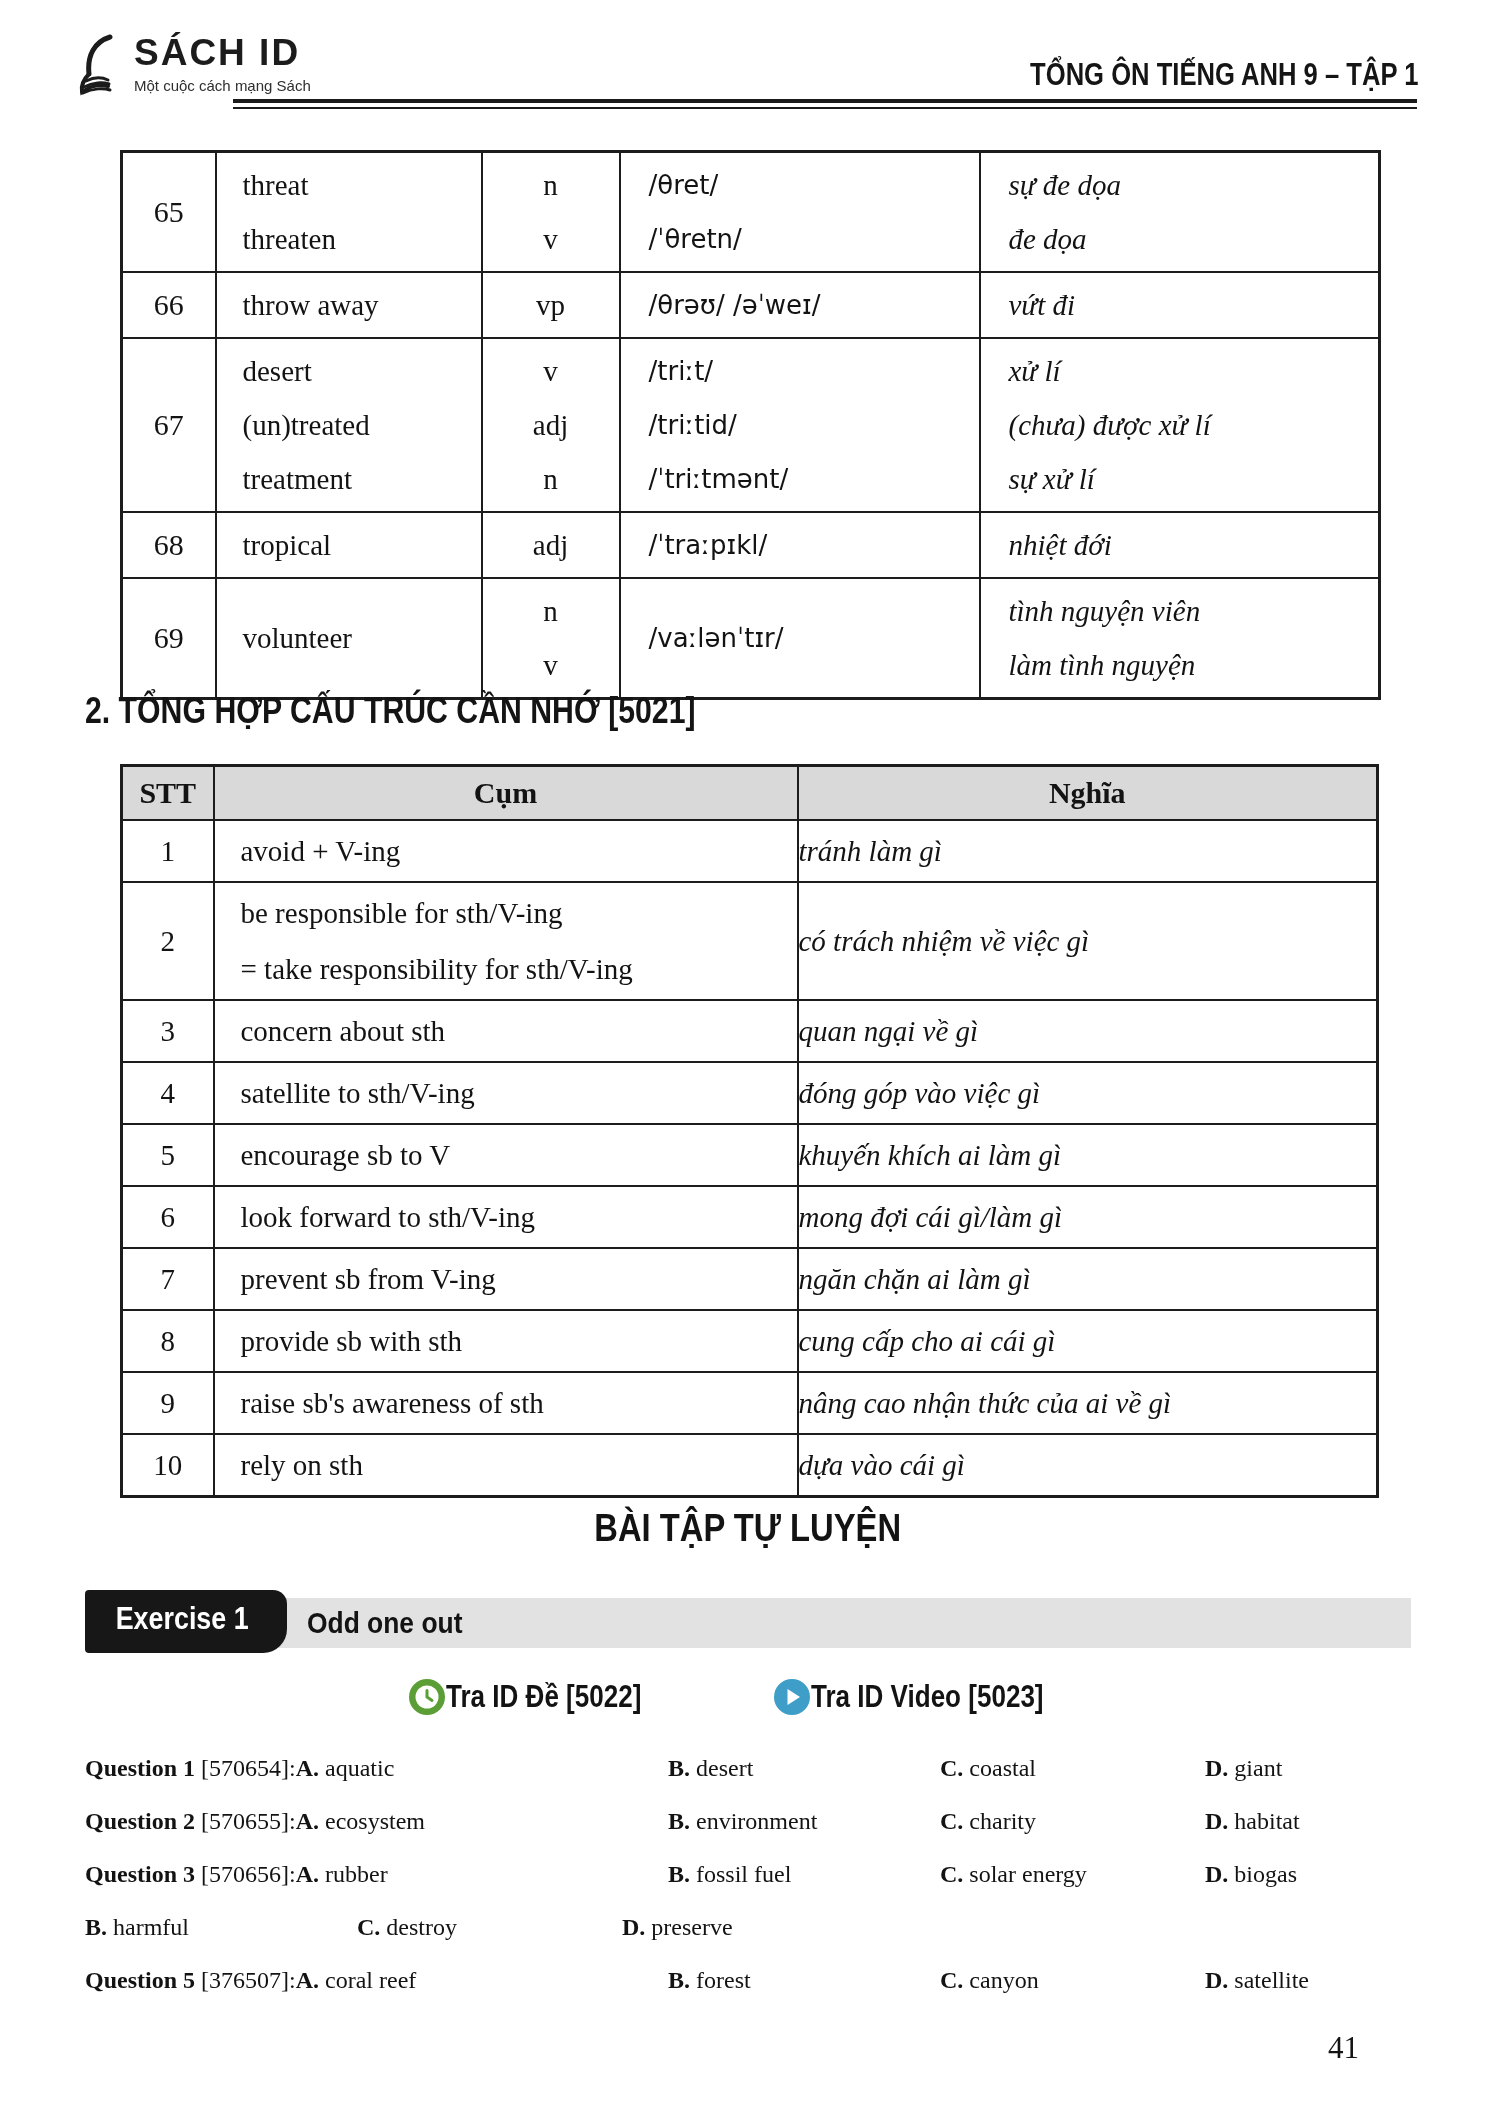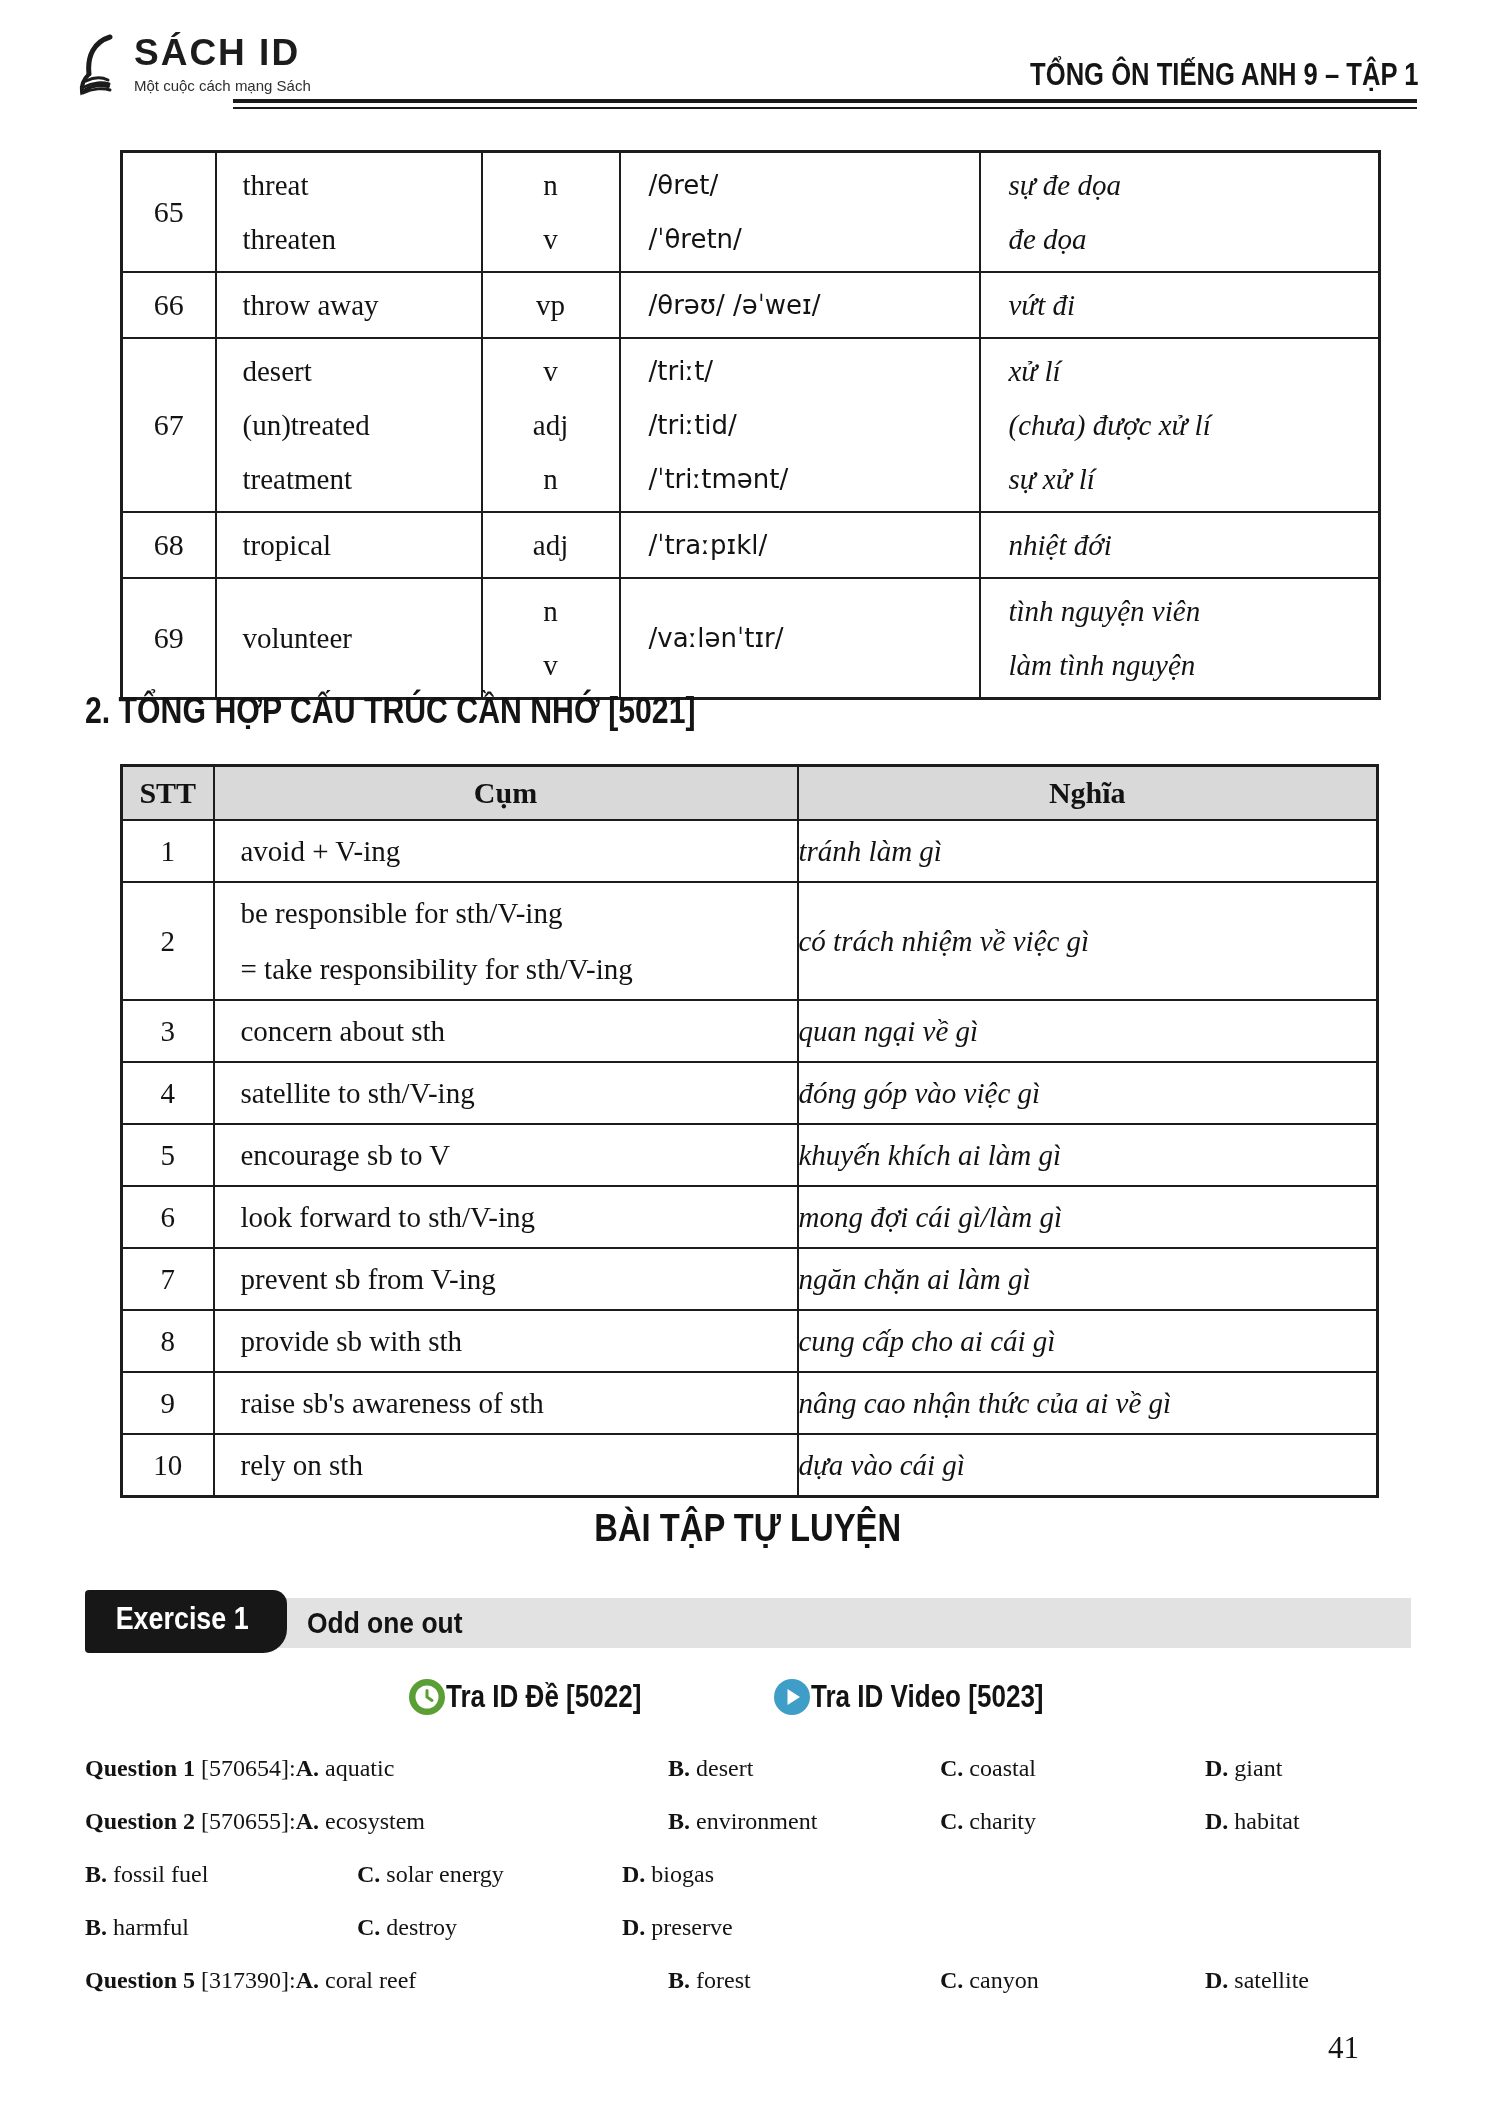--- a/index.html
+++ b/index.html
@@ -332,31 +332,32 @@
         <div class="qc qc3"><span class="opt"><span class="okey">C.</span> coastal</span></div>
         <div class="qc qc4"><span class="opt"><span class="okey">D.</span> giant</span></div>
       </div>
       <div class="qrow">
         <div class="qc qc1"><span class="qlabel">Question 2</span><span class="qid"> [570655]:</span><span class="opt"><span class="okey">A.</span> ecosystem</span></div>
         <div class="qc qc2"><span class="opt"><span class="okey">B.</span> environment</span></div>
         <div class="qc qc3"><span class="opt"><span class="okey">C.</span> charity</span></div>
         <div class="qc qc4"><span class="opt"><span class="okey">D.</span> habitat</span></div>
       </div>
       <div class="qrow">
+        <div class="qc qc1"><span class="qlabel">Question 3</span><span class="qid"> [570656]:</span><span class="opt"><span class="okey">A.</span> rubber</span></div>
         <div class="qc qc2"><span class="opt"><span class="okey">B.</span> fossil fuel</span></div>
         <div class="qc qc3"><span class="opt"><span class="okey">C.</span> solar energy</span></div>
         <div class="qc qc4"><span class="opt"><span class="okey">D.</span> biogas</span></div>
       </div>
       <div class="qrow">
         <div class="qc qc2"><span class="opt"><span class="okey">B.</span> harmful</span></div>
         <div class="qc qc3"><span class="opt"><span class="okey">C.</span> destroy</span></div>
         <div class="qc qc4"><span class="opt"><span class="okey">D.</span> preserve</span></div>
       </div>
       <div class="qrow">
-        <div class="qc qc1"><span class="qlabel">Question 5</span><span class="qid"> [317390]:</span><span class="opt"><span class="okey">A.</span> coral reef</span></div>
+        <div class="qc qc1"><span class="qlabel">Question 5</span><span class="qid"> [376507]:</span><span class="opt"><span class="okey">A.</span> coral reef</span></div>
         <div class="qc qc2"><span class="opt"><span class="okey">B.</span> forest</span></div>
         <div class="qc qc3"><span class="opt"><span class="okey">C.</span> canyon</span></div>
         <div class="qc qc4"><span class="opt"><span class="okey">D.</span> satellite</span></div>
       </div>
     </div>
 
   <div class="page-num">41</div>
 </div>
 
 </body></html>

